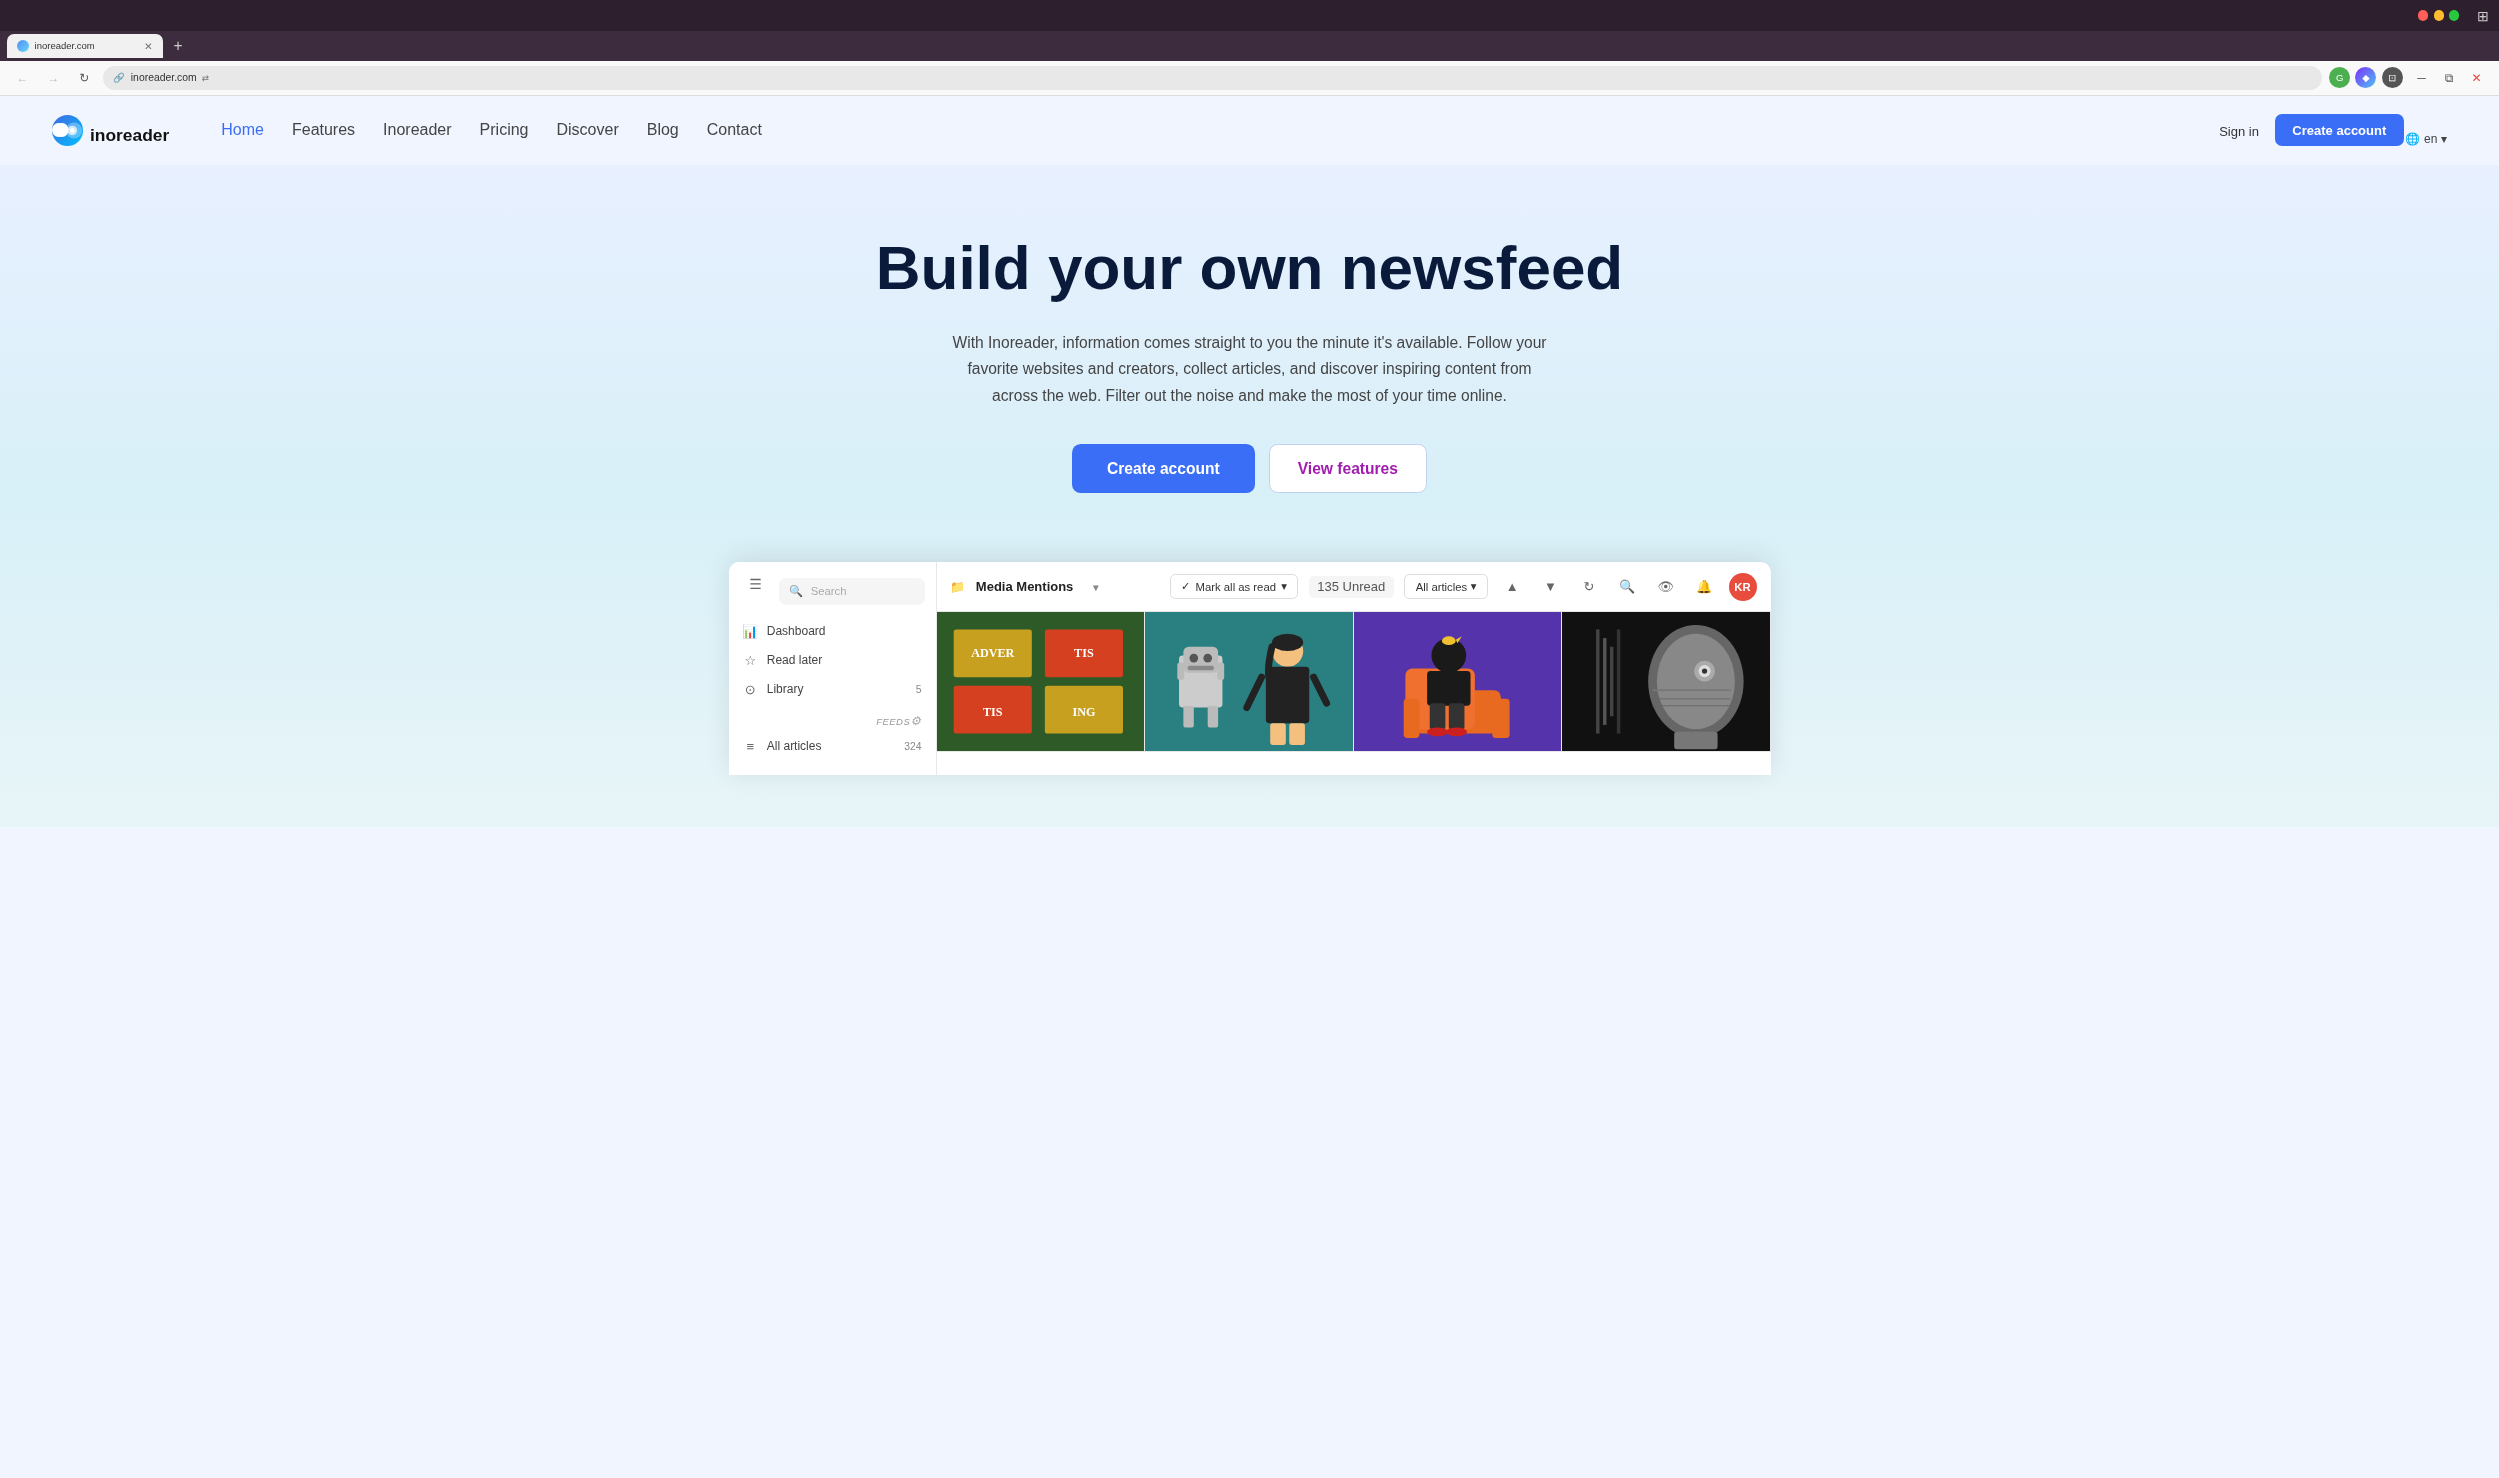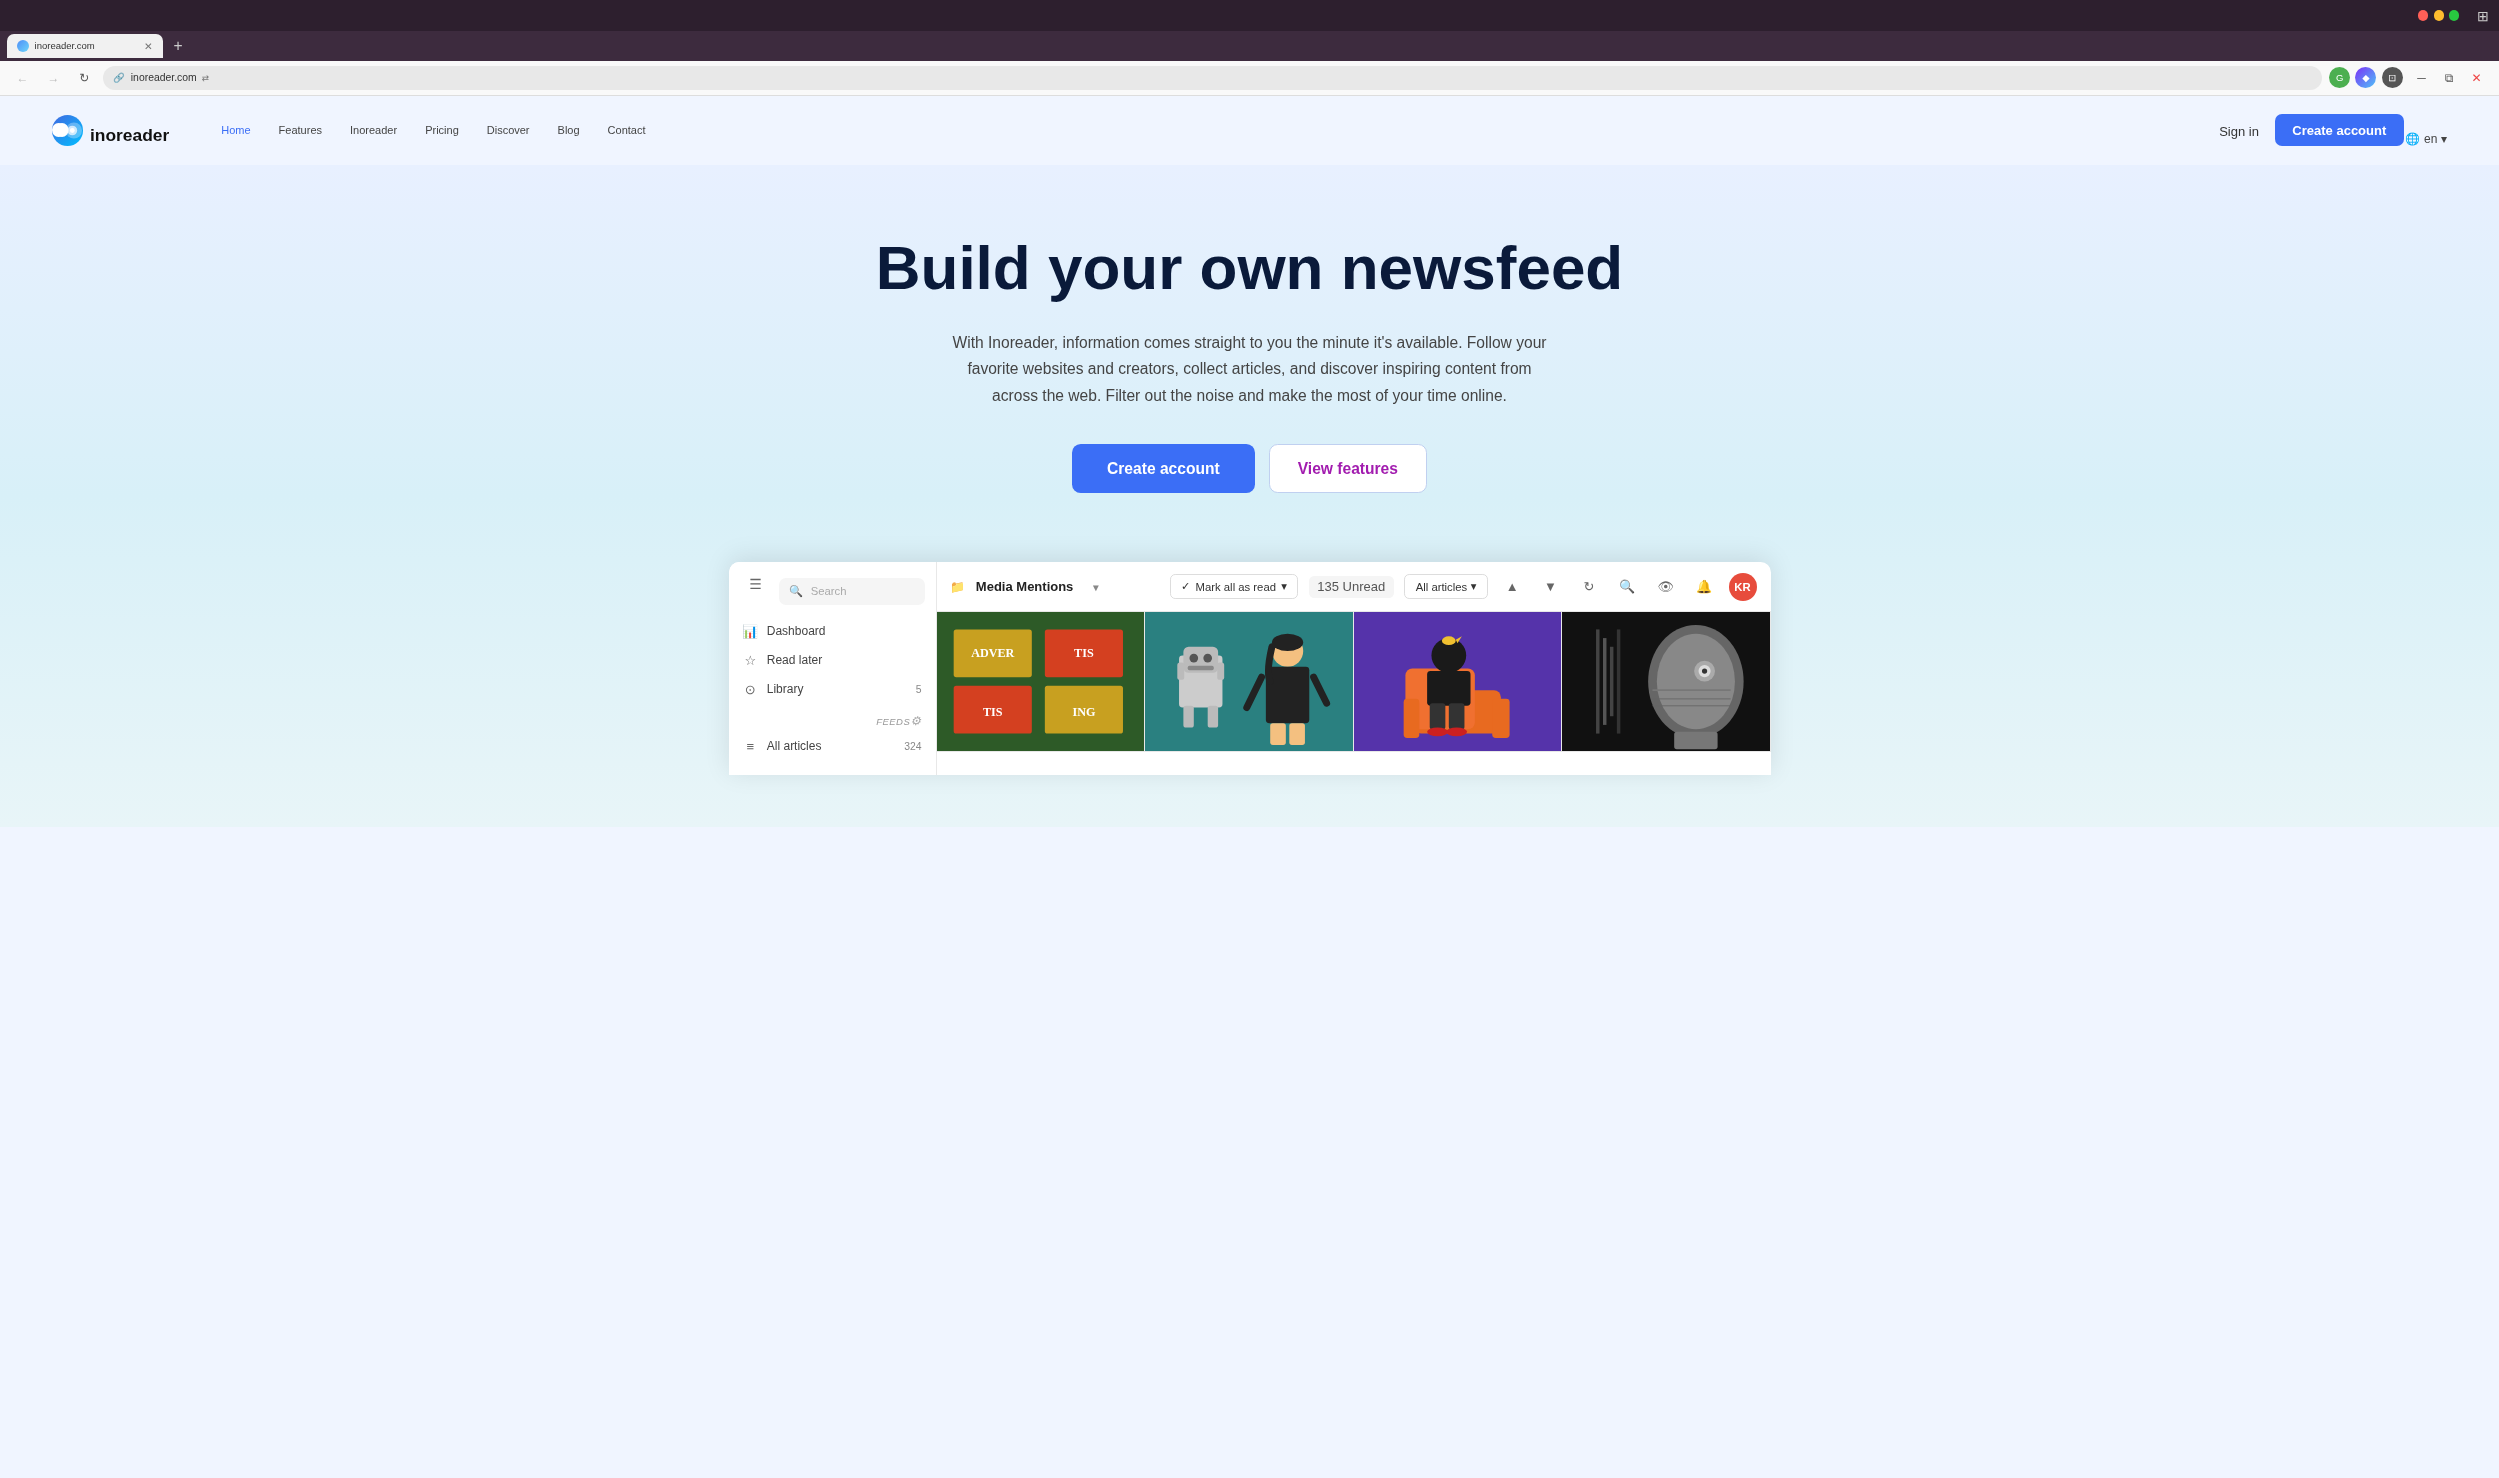--- a/index.html
+++ b/index.html
@@ -130,21 +130,21 @@
       font-weight: 700;
       color: #111;
     }
     .main-nav {
       display: flex;
       gap: 28px;
       align-items: center;
       flex: 1;
     }
     .nav-link {
-      font-size: 11px;
+      font-size: 16px;
       color: #444;
       text-decoration: none;
       cursor: pointer;
     }
     .nav-link.active { color: #3b6ef6; font-weight: 500; }
     .header-right {
       display: flex;
       align-items: flex-end;
       gap: 2px;
     }

